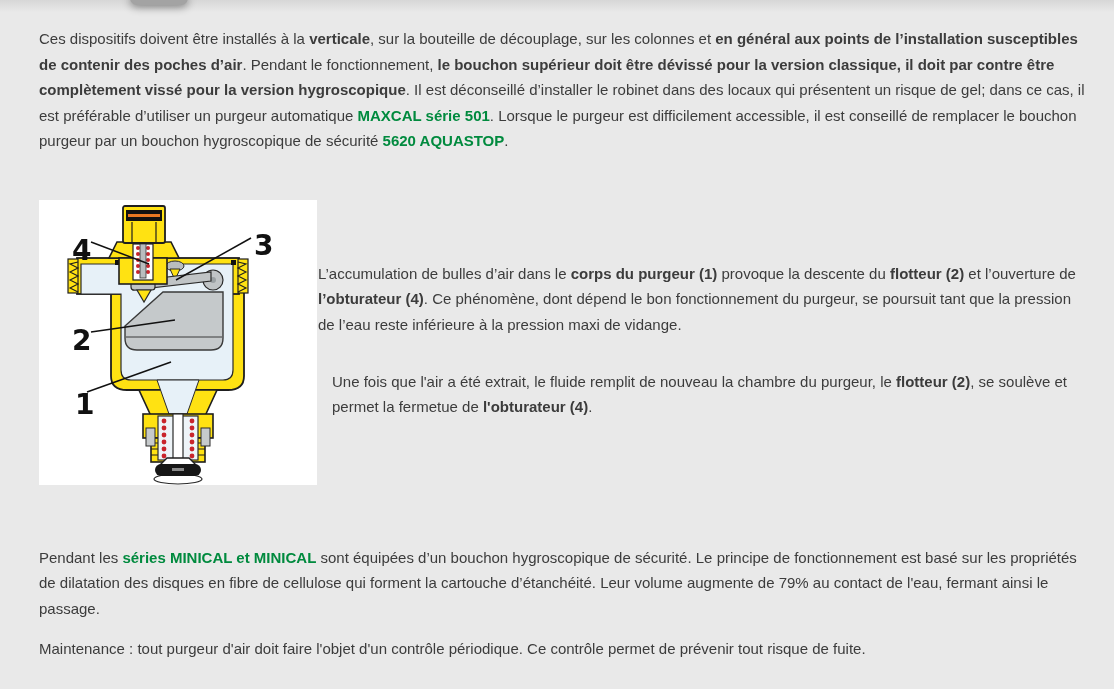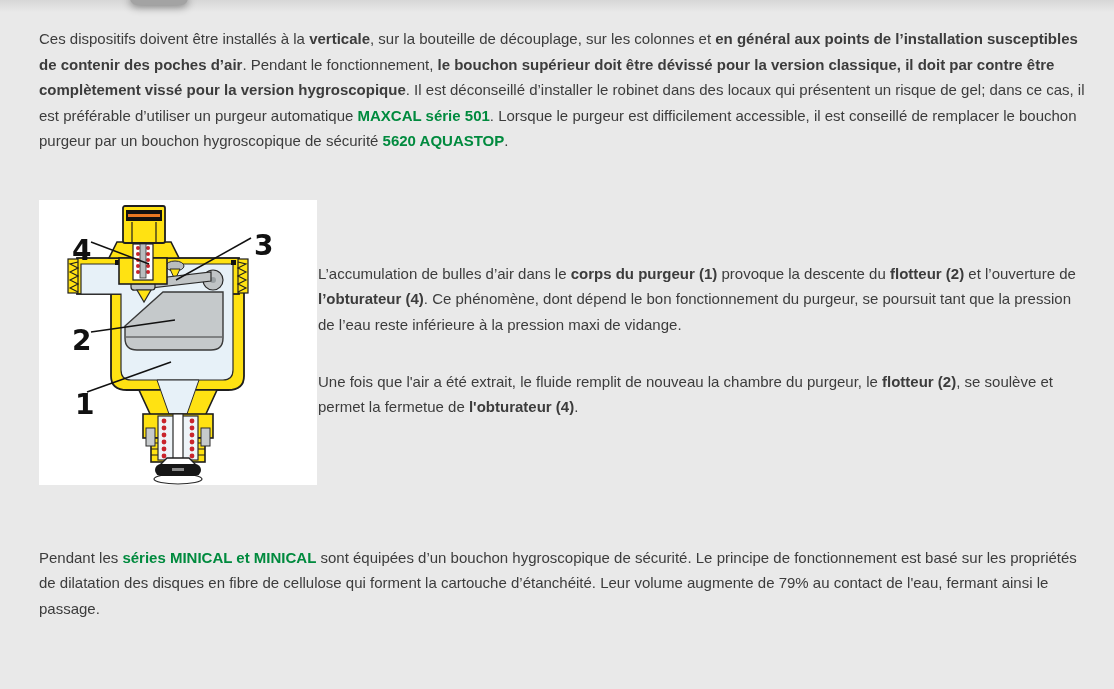--- a/index.html
+++ b/index.html
@@ -29,21 +29,21 @@
   .green-link { color:#008a3e; font-weight:bold; cursor:pointer; }
   .intro-paragraph { width:1059px; }
   .media { position:relative; margin-top:46px; height:285px; }
   .figure {
     position:absolute; left:0; top:0; width:278px; height:285px;
     background:#ffffff;
   }
   .figure svg { display:block; }
   .beside { position:absolute; left:279px; width:763px; }
   .beside-p1 { top:61px; }
-  .beside-p2 { top:169px; }
+  .beside-p2 { top:169px;padding-left:14px; }
   .footer-p1 { margin-top:60px; width:1058px; }
   .footer-p2 { margin-top:15px; width:1058px; }
   .callout-num {
     font-family:"DejaVu Sans","Liberation Sans",sans-serif;
     font-weight:bold; font-size:28px; fill:#111;
   }
 </style>
 </head>
 <body>
 
@@ -146,14 +146,15 @@
         <text class="callout-num" x="33" y="150">2</text>
         <text class="callout-num" x="36" y="214">1</text>
       </svg>
     </div>
 
     <p class="beside beside-p1"><span>L’accumulation de bulles d’air dans le </span><span class="b">corps du purgeur (1)</span><span> provoque la descente du </span><span class="b">flotteur (2)</span><span> et l’ouverture de </span><span class="b">l’obturateur (4)</span><span>. Ce phénomène, dont dépend le bon fonctionnement du purgeur, se poursuit tant que la pression de l’eau reste inférieure à la pression maxi de vidange.</span></p>
     <p class="beside beside-p2"><span>Une fois que l'air a été extrait, le fluide remplit de nouveau la chambre du purgeur, le </span><span class="b">flotteur (2)</span><span>, se soulève et permet la fermetue de </span><span class="b">l'obturateur (4)</span><span>.</span></p>
   </div>
 
   <p class="footer-p1"><span>Pendant les </span><span class="b green-link">séries MINICAL et MINICAL</span><span> sont équipées d’un bouchon hygroscopique de sécurité. Le principe de fonctionnement est basé sur les propriétés de dilatation des disques en fibre de cellulose qui forment la cartouche d’étanchéité. Leur volume augmente de 79% au contact de l'eau, fermant ainsi le passage.</span></p>
+  <p class="footer-p2"><span>Maintenance : tout purgeur d'air doit faire l'objet d'un contrôle périodique. Ce contrôle permet de prévenir tout risque de fuite.</span></p>
 
 </div>
 
 </body></html>

